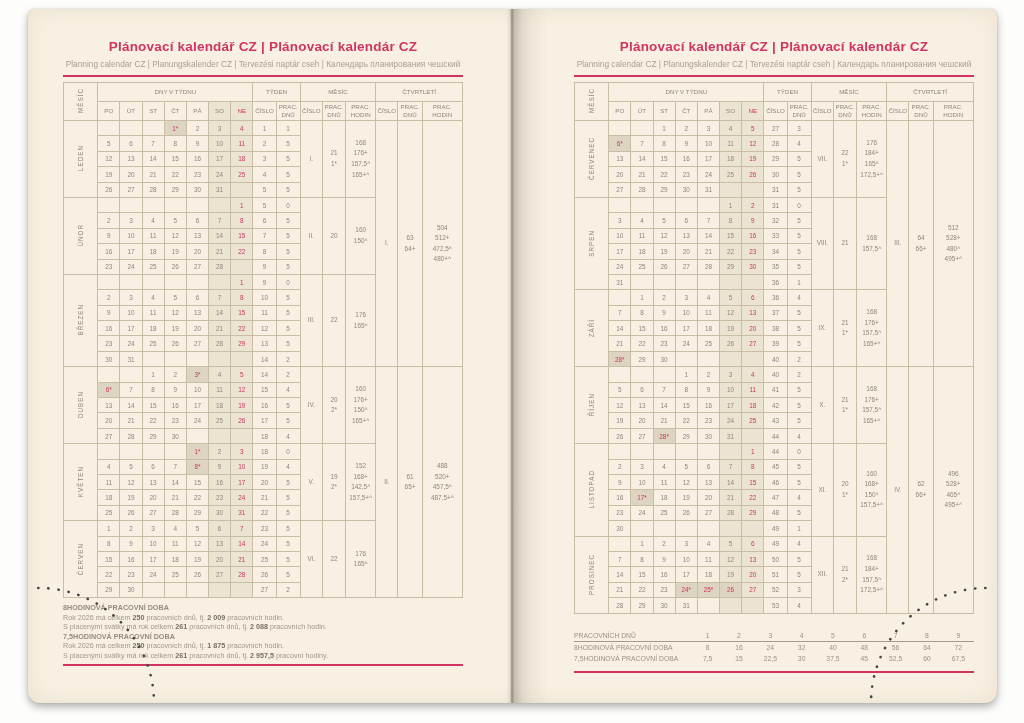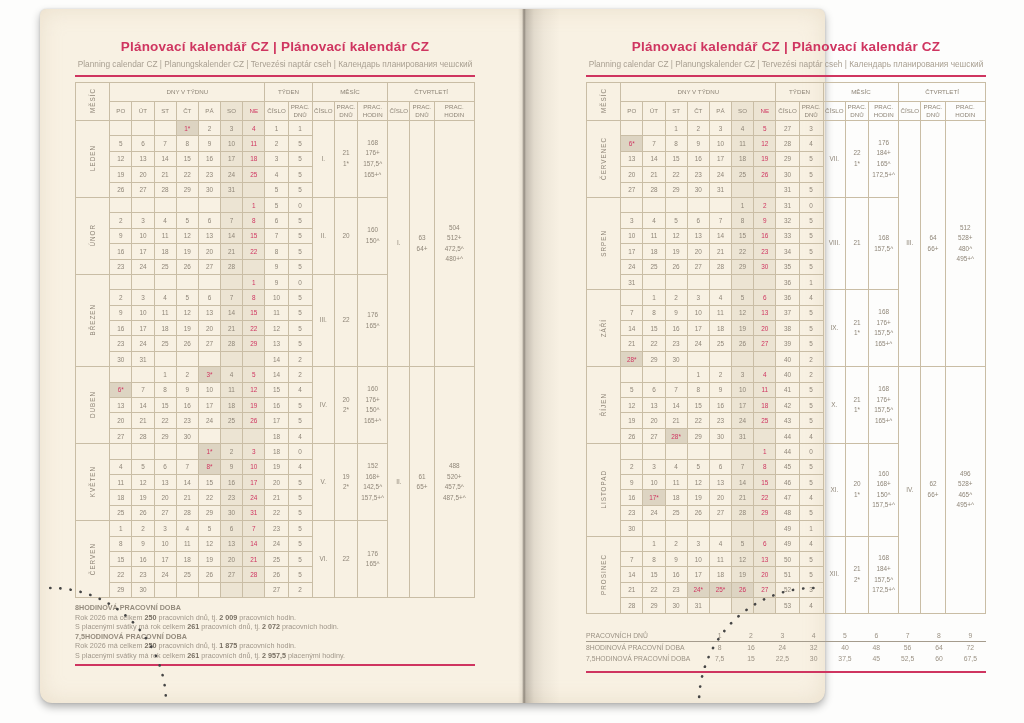--- a/index.html
+++ b/index.html
@@ -1,17 +1,17 @@
 <!DOCTYPE html>
 <html><head>
 <meta charset="utf-8">
 <style>
   * { margin:0; padding:0; box-sizing:border-box; }
   html,body { width:1024px; height:723px; background:#fdfdfc; font-family:"Liberation Sans", sans-serif; overflow:hidden; }
-  .spread { position:absolute; left:40px; top:9px; width:785px; height:694px;
+  .spread { position:absolute; left:28px; top:9px; width:969px; height:694px;
             background:#f8f1e3; border-radius:6px 6px 12px 12px;
             box-shadow:0 4px 9px rgba(0,0,0,.30), 0 0 2px rgba(0,0,0,.15),
                        inset 0 0 22px rgba(200,180,145,.28); }
   .gutter { position:absolute; left:478px; top:0; bottom:0; width:42px; pointer-events:none;
             background:linear-gradient(to right, rgba(0,0,0,0) 0, rgba(80,70,60,.10) 4px,
                        rgba(60,52,45,.55) 6px, rgba(60,52,45,.28) 8px, rgba(110,100,88,.16) 16px,
                        rgba(110,100,88,.07) 26px, rgba(0,0,0,0) 42px); }
   .page { position:absolute; top:0; height:100%; width:483px; }
   .page.left  { left:0; }
   .page.right { left:483px; }
@@ -560,24 +560,24 @@
               <td>27</td>
               <td>2</td>
             </tr>
           </tbody>
       </table>
 
       <div class="footer-left">
         <div class="fl-text">
           <div class="fl-title">8HODINOVÁ PRACOVNÍ DOBA</div>
           <div><span>Rok 2026 má celkem </span><b>250</b><span> pracovních dnů, tj. </span><b>2 009</b><span> pracovních hodin.</span></div>
-          <div><span>S placenými svátky má rok celkem </span><b>261</b><span> pracovních dnů, tj. </span><b>2 072</b><span> pracovních hodin.</span></div>
+          <div><span>S placenými svátky má rok celkem </span><b>261</b><span> pracovních dnů, tj. </span><b>2 088</b><span> pracovních hodin.</span></div>
           <div class="fl-title">7,5HODINOVÁ PRACOVNÍ DOBA</div>
           <div><span>Rok 2026 má celkem </span><b>250</b><span> pracovních dnů, tj. </span><b>1 875</b><span> pracovních hodin.</span></div>
-          <div><span>S placenými svátky má rok celkem </span><b>261</b><span> pracovních dnů, tj. </span><b>2 957,5</b><span> placenými hodiny.</span></div>
+          <div><span>S placenými svátky má rok celkem </span><b>261</b><span> pracovních dnů, tj. </span><b>2 957,5</b><span> pracovní hodiny.</span></div>
         </div>
       </div>
       <div class="red-rule bottom"></div>
     </div>
   </div>
 
   <div class="page right">
     <div class="content">
       <div class="cal-title">Plánovací kalendář CZ | Plánovací kalendár CZ</div>
       <div class="cal-subtitle">Planning calendar CZ | Planungskalender CZ | Tervezési naptár cseh | Календарь планирования чешский</div>

